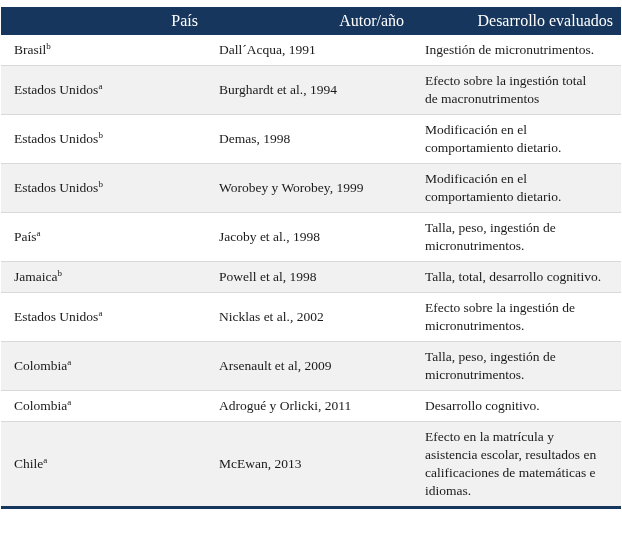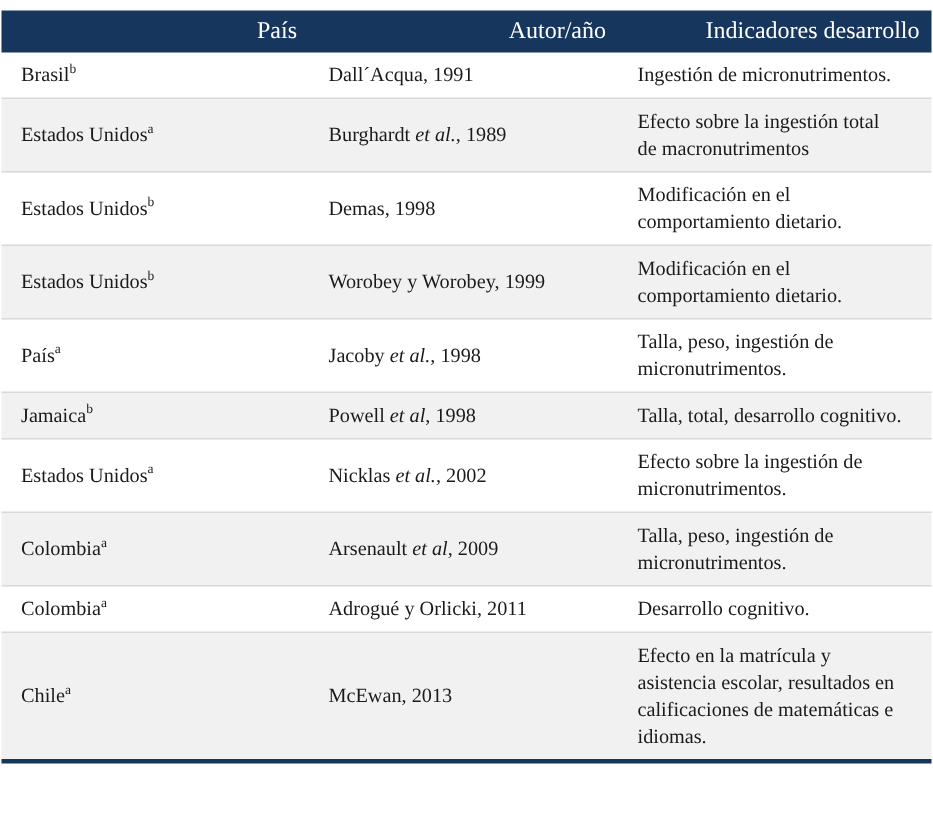--- a/index.html
+++ b/index.html
@@ -40,50 +40,50 @@
     border-top: 1px solid var(--row-line, #d9d9d9);
   }
   tbody tr:first-child td { border-top: none; }
   tbody tr:nth-child(even) td { background: var(--stripe-bg, #f1f1f1); }
   td.c-indicator { padding-right: 20px; }
   sup.cty-sup {
     font-size: 9px;
     line-height: 0;
     vertical-align: super;
   }
-  .etal { font-style: italic; }
+  .etal { }
 </style>
 </head>
 <body>
 
 <div class="page">
   <table class="study-table">
     <colgroup>
       <col class="c1">
         <col class="c2">
         <col class="c3">
     </colgroup>
     <thead>
       <tr>
         <th>País</th>
         <th>Autor/año</th>
-        <th>Indicadores desarrollo</th>
+        <th>Desarrollo evaluados</th>
       </tr>
     </thead>
     <tbody>
 
       <tr>
         <td class="c-country"><span>Brasil</span><sup class="cty-sup">b</sup></td>
         <td class="c-author"><span>Dall´Acqua, 1991</span><span class="etal"></span><span></span></td>
         <td class="c-indicator">Ingestión de micronutrimentos.</td>
       </tr>
 
       <tr>
         <td class="c-country"><span>Estados Unidos</span><sup class="cty-sup">a</sup></td>
-        <td class="c-author"><span>Burghardt </span><span class="etal">et al.</span><span>, 1989</span></td>
+        <td class="c-author"><span>Burghardt </span><span class="etal">et al.</span><span>, 1994</span></td>
         <td class="c-indicator">Efecto sobre la ingestión total de macronutrimentos</td>
       </tr>
 
       <tr>
         <td class="c-country"><span>Estados Unidos</span><sup class="cty-sup">b</sup></td>
         <td class="c-author"><span>Demas, 1998</span><span class="etal"></span><span></span></td>
         <td class="c-indicator">Modificación en el comportamiento dietario.</td>
       </tr>
 
       <tr>

